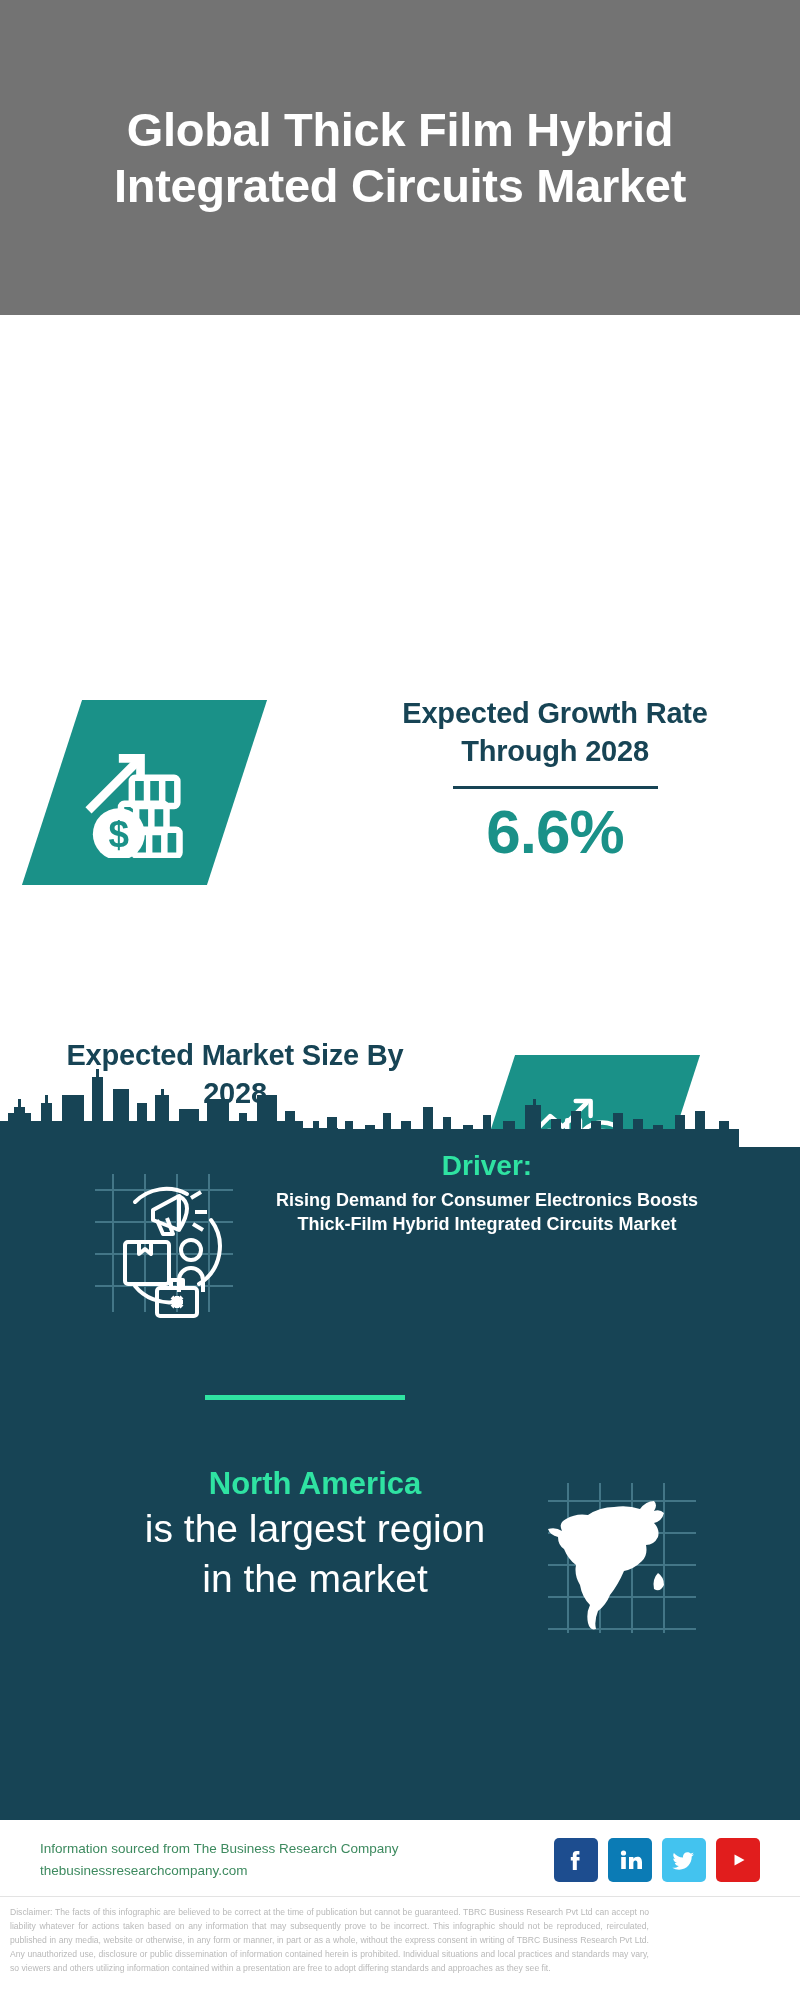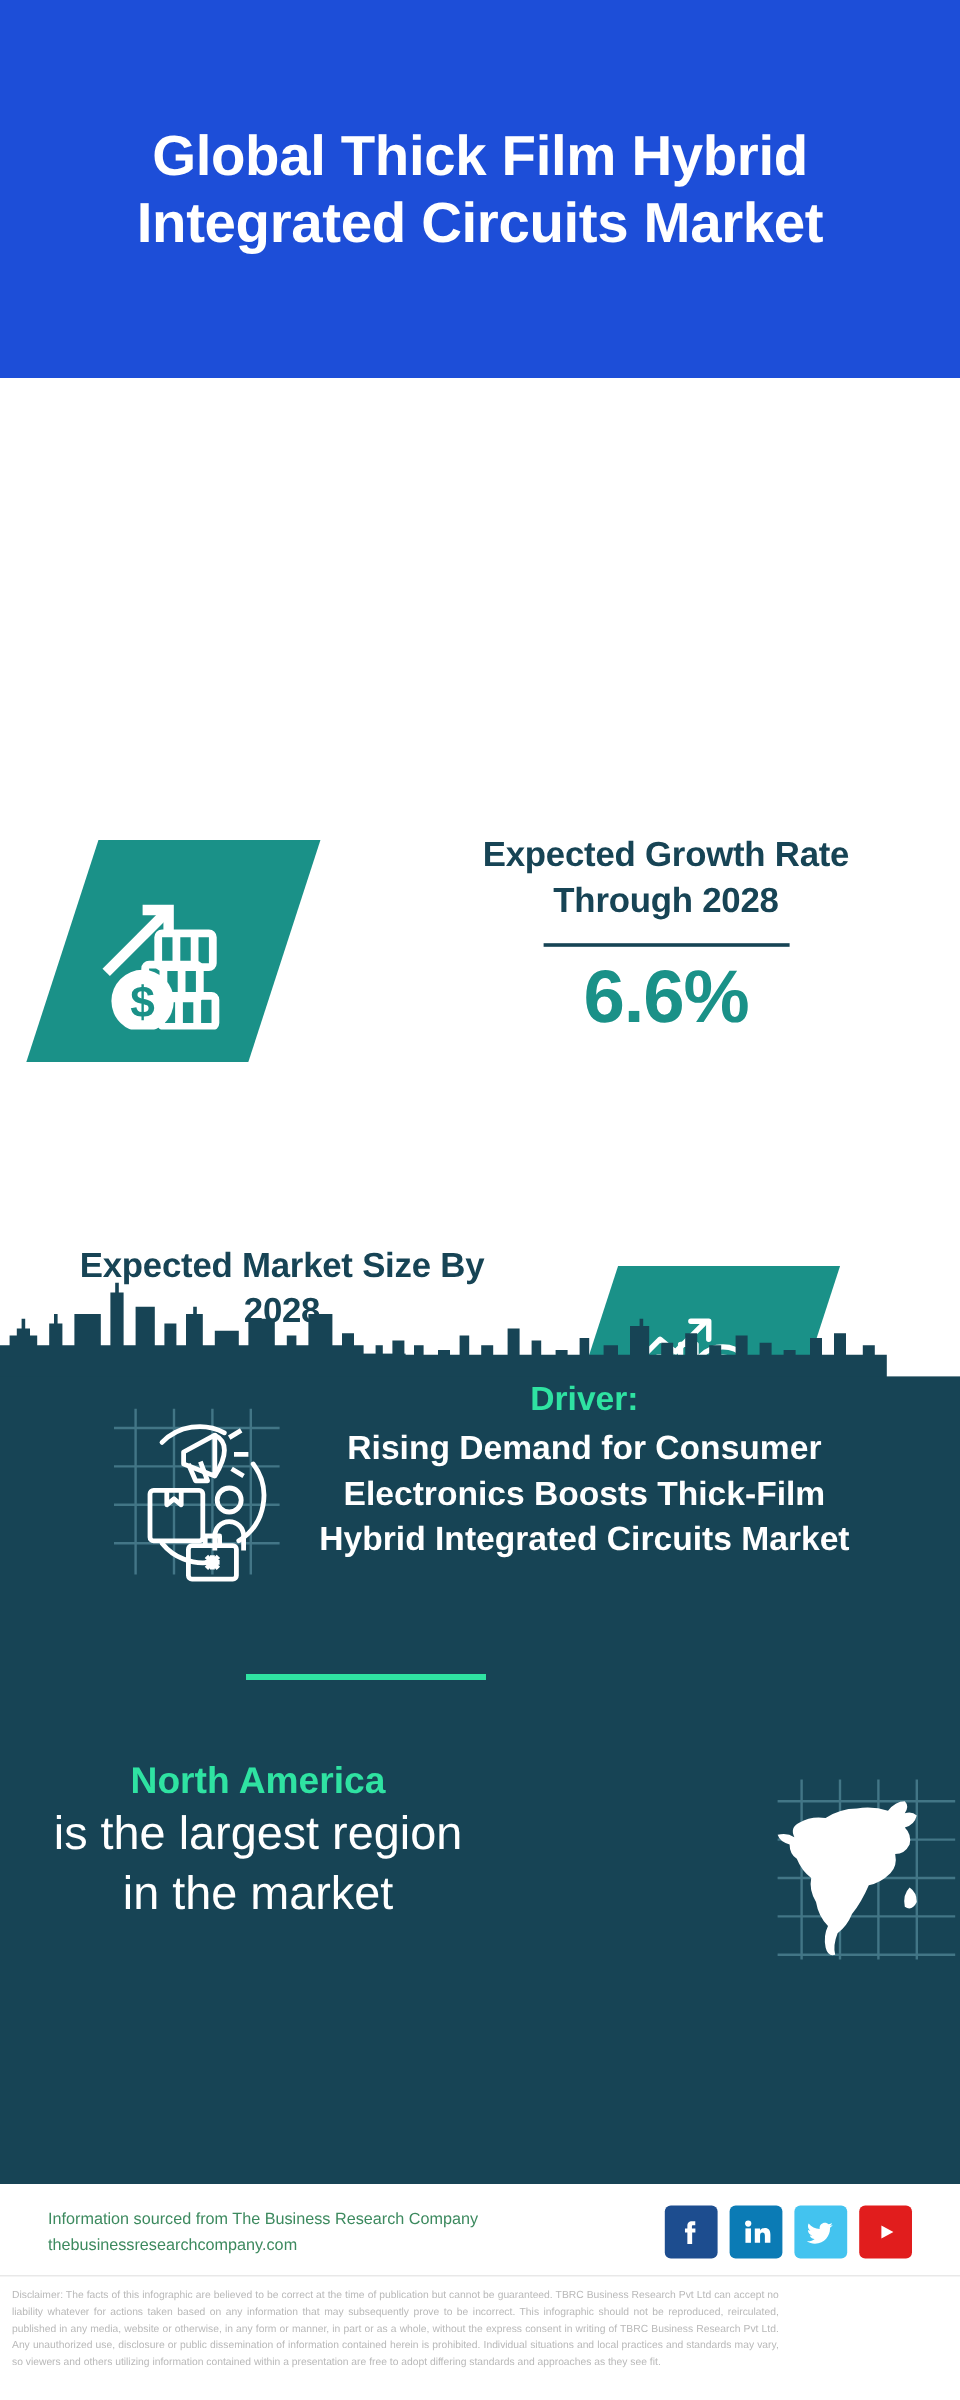--- a/index.html
+++ b/index.html
@@ -7,21 +7,21 @@
   body {
     font-family:"Liberation Sans", sans-serif;
     background:#ffffff;
     position:relative;
     overflow:hidden;
   }
 
   
   .header{
     width:800px; height:315px;
-    background:#1d4ed8;
+    background:#737373;
     display:flex; align-items:center; justify-content:center;
     padding:0 60px;
   }
   .header h1{
     color:#ffffff;
     font-size:47px;
     line-height:1.18;
     font-weight:bold;
     text-align:center;
     letter-spacing:-0.3px;
@@ -80,31 +80,31 @@
     position:absolute; left:0; top:1150px; width:800px;
     display:flex; align-items:flex-start; justify-content:center;
     padding:0 30px;
   }
   .driver-icon{ width:160px; height:160px; flex:0 0 160px; margin-top:12px; }
   .driver-txt{ width:460px; text-align:center; margin-left:14px; }
   .driver-heading{
     color:#2fe3a2; font-size:28px; font-weight:bold; margin-bottom:6px;
   }
   .driver-body{
-    color:#ffffff; font-size:28px; font-weight:bold; line-height:1.36;
+    color:#ffffff; font-size:18px; font-weight:bold; line-height:1.36;
   }
 
   .mint-rule{
     position:absolute; left:205px; top:1395px;
     width:200px; height:5px; background:#2fe3a2;
   }
 
   .region-wrap{
     position:absolute; left:0; top:1465px; width:800px;
-    display:flex; align-items:flex-start; justify-content:space-between;
+    display:flex; align-items:flex-start; justify-content:center;
   }
   .region-txt{ width:430px; text-align:center; }
   .region-name{ color:#2fe3a2; font-size:31px; font-weight:bold; line-height:1.25; }
   .region-sub{ color:#ffffff; font-size:39px; line-height:1.3; }
   .region-map{ width:160px; height:160px; flex:0 0 160px; margin-left:10px; margin-top:12px; }
 
   
   .footer{
     position:absolute; left:0; top:1820px; width:800px; height:80px;
     background:#ffffff;

